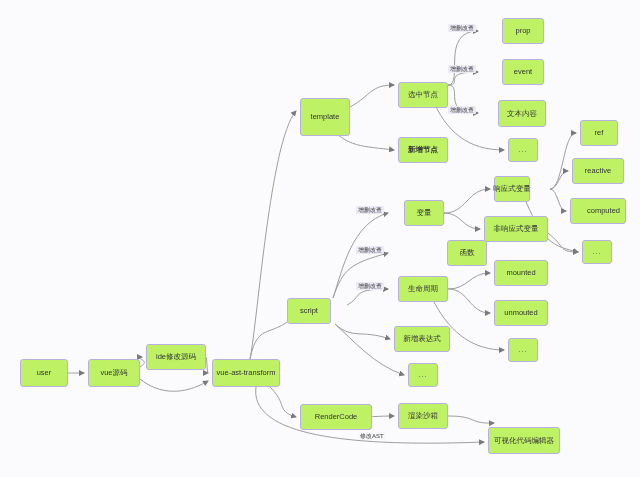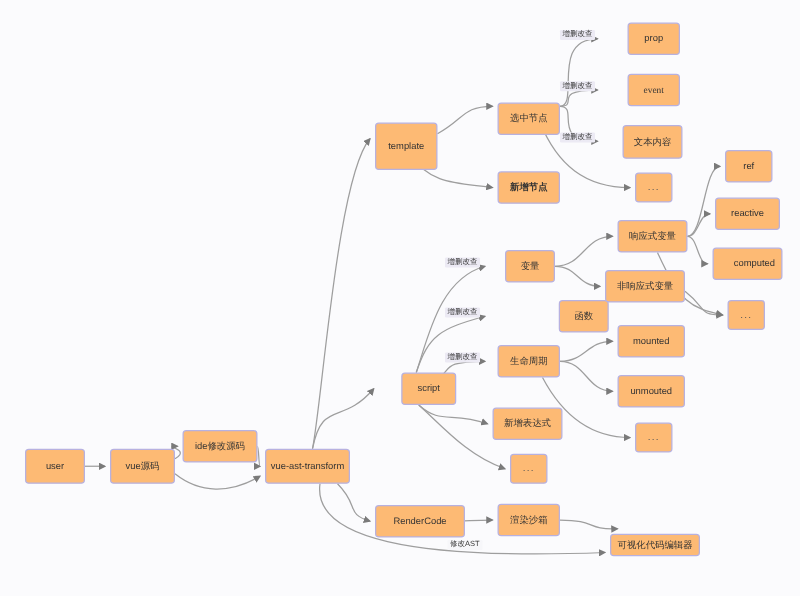--- a/index.html
+++ b/index.html
@@ -7,21 +7,21 @@
     width:640px;height:477px;
     background:#fbfbfd;
     font-family:"Liberation Sans","DejaVu Sans",sans-serif;
     overflow:hidden;
   }
   #canvas{position:relative;width:640px;height:477px;}
   svg{position:absolute;left:0;top:0;width:640px;height:477px;}
   .node{
     position:absolute;
     box-sizing:border-box;
-    background:#fdba74;
+    background:#bef264;
     border:1px solid #b7b1e0;
     border-radius:3px;
     display:flex;align-items:center;justify-content:center;
     color:#333;
     font-size:7.5px;
     line-height:1;
     text-align:center;
     white-space:nowrap;
     z-index:2;
   }
@@ -85,41 +85,41 @@
   </svg>
   <div id="node-layer">
       <div class="node" style="left: 20px; top: 359px; width: 48px; height: 28px;">user</div>
       <div class="node" style="left: 88px; top: 359px; width: 52px; height: 28px;">vue源码</div>
       <div class="node" style="left: 146px; top: 344px; width: 60px; height: 26px;">ide修改源码</div>
       <div class="node" style="left: 212px; top: 359px; width: 68px; height: 28px;">vue-ast-transform</div>
       <div class="node" style="left: 300px; top: 98px; width: 50px; height: 38px;">template</div>
       <div class="node" style="left: 398px; top: 72px; width: 50px; height: 26px; margin-top: 10px;">选中节点</div>
       <div class="node" style="left: 398px; top: 137px; width: 50px; height: 26px; font-weight: bold;">新增节点</div>
       <div class="node" style="left: 502px; top: 18px; width: 42px; height: 26px;">prop</div>
-      <div class="node" style="left: 502px; top: 59px; width: 42px; height: 26px; font-family: Liberation Serif, serif;">event</div>
+      <div class="node" style="left: 502px; top: 59px; width: 42px; height: 26px;">event</div>
       <div class="node" style="left: 498px; top: 100px; width: 48px; height: 27px;">文本内容</div>
       <div class="node ellipsis" style="left: 508px; top: 138px; width: 30px; height: 24px;">...</div>
-      <div class="node" style="left: 321px; top: 298px; width: 44px; height: 26px;">script</div>
+      <div class="node" style="left: 287px; top: 298px; width: 44px; height: 26px;">script</div>
       <div class="node" style="left: 404px; top: 200px; width: 40px; height: 26px;">变量</div>
       <div class="node" style="left: 404px; top: 240px; width: 40px; height: 26px; margin-left: 43px;">函数</div>
       <div class="node" style="left: 398px; top: 276px; width: 50px; height: 26px;">生命周期</div>
       <div class="node" style="left: 394px; top: 326px; width: 56px; height: 26px;">新增表达式</div>
       <div class="node ellipsis" style="left: 408px; top: 363px; width: 30px; height: 24px;">...</div>
-      <div class="node" style="left: 494px; top: 176px; width: 56px; height: 26px;">响应式变量</div>
+      <div class="node" style="left: 494px; top: 176px; width: 36px; height: 26px;">响应式变量</div>
       <div class="node" style="left: 484px; top: 216px; width: 64px; height: 26px;">非响应式变量</div>
       <div class="node" style="left: 580px; top: 120px; width: 38px; height: 26px;">ref</div>
       <div class="node" style="left: 572px; top: 158px; width: 52px; height: 26px;">reactive</div>
       <div class="node" style="left: 570px; top: 198px; width: 56px; height: 26px; padding-left: 11px;">computed</div>
       <div class="node ellipsis" style="left: 582px; top: 240px; width: 30px; height: 24px;">...</div>
       <div class="node" style="left: 494px; top: 260px; width: 54px; height: 26px;">mounted</div>
       <div class="node" style="left: 494px; top: 300px; width: 54px; height: 26px;">unmouted</div>
       <div class="node ellipsis" style="left: 508px; top: 338px; width: 30px; height: 24px;">...</div>
       <div class="node" style="left: 300px; top: 404px; width: 72px; height: 26px;">RenderCode</div>
       <div class="node" style="left: 398px; top: 403px; width: 50px; height: 26px;">渲染沙箱</div>
-      <div class="node" style="left: 488px; top: 427px; width: 72px; height: 18px;">可视化代码编辑器</div>
+      <div class="node" style="left: 488px; top: 427px; width: 72px; height: 27px;">可视化代码编辑器</div>
     </div>
   <div id="label-layer">
       <div class="elabel" style="left: 448px; top: 24px;">增删改查</div>
       <div class="elabel" style="left: 448px; top: 65px;">增删改查</div>
       <div class="elabel" style="left: 448px; top: 106px;">增删改查</div>
       <div class="elabel" style="left: 356px; top: 206px;">增删改查</div>
       <div class="elabel" style="left: 356px; top: 246px;">增删改查</div>
       <div class="elabel" style="left: 356px; top: 282px;">增删改查</div>
       <div class="elabel plain" style="left: 358px; top: 432px;">修改AST</div>
     </div>

